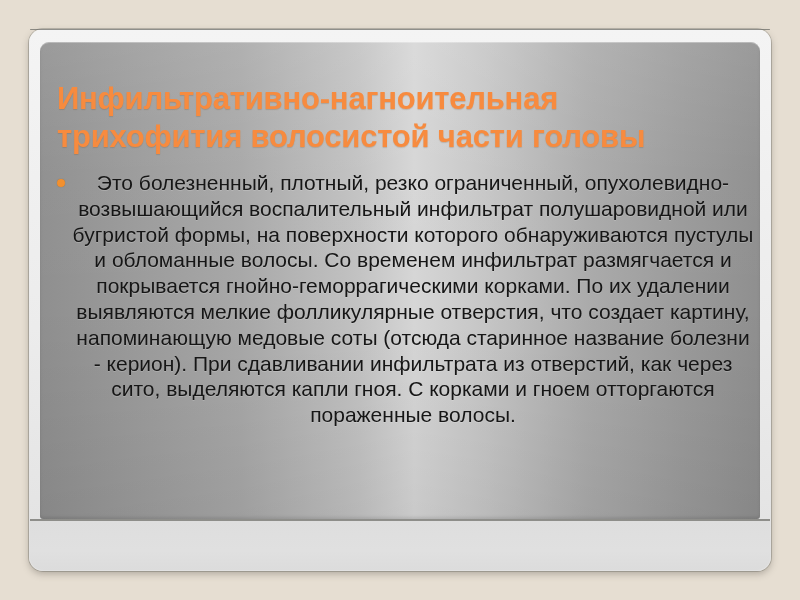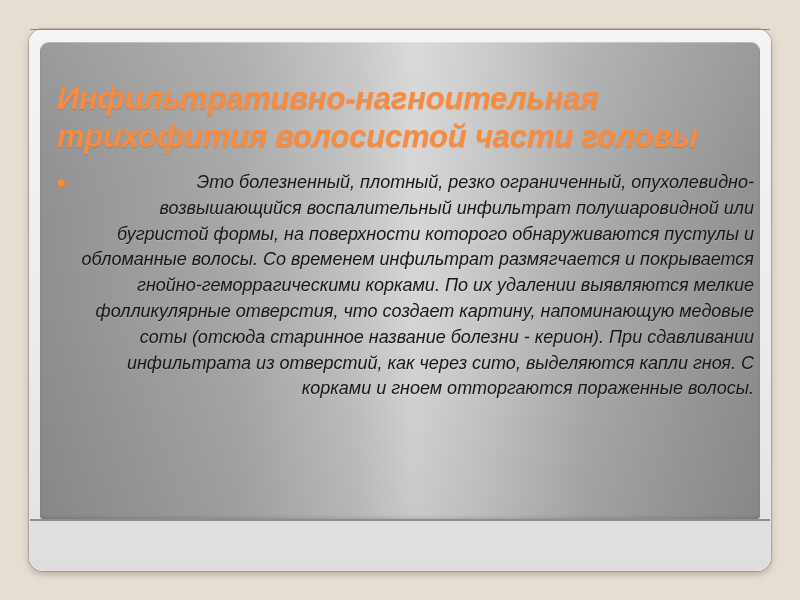--- a/index.html
+++ b/index.html
@@ -14,21 +14,20 @@
     overflow: hidden;
   }
 
   .slide-stage {
     position: absolute;
     left: 0;
     top: 0;
     width: 800px;
     height: 600px;
     background: #e6ded2;
-    font-style: italic;
   }
 
   
   .slide-frame {
     position: absolute;
     left: 29px;
     top: 29px;
     width: 742px;
     height: 542px;
     border-radius: 14px;
@@ -123,23 +122,23 @@
     left: 16px;
     top: 128px;
     width: 698px;
   }
 
   .bullet-item {
     position: relative;
     padding-left: 16px;
     margin-bottom: 0px;
     color: #161616;
-    font-size: 18px;
+    font-size: 21px;
     line-height: 25.8px;
-    text-align: right;
+    text-align: center;
     text-shadow: 0 1px 0 rgba(255,255,255,0.18);
   }
 
   .bullet-dot {
     position: absolute;
     left: 1px;
     top: 9px;
     width: 8px;
     height: 8px;
     border-radius: 50%;

